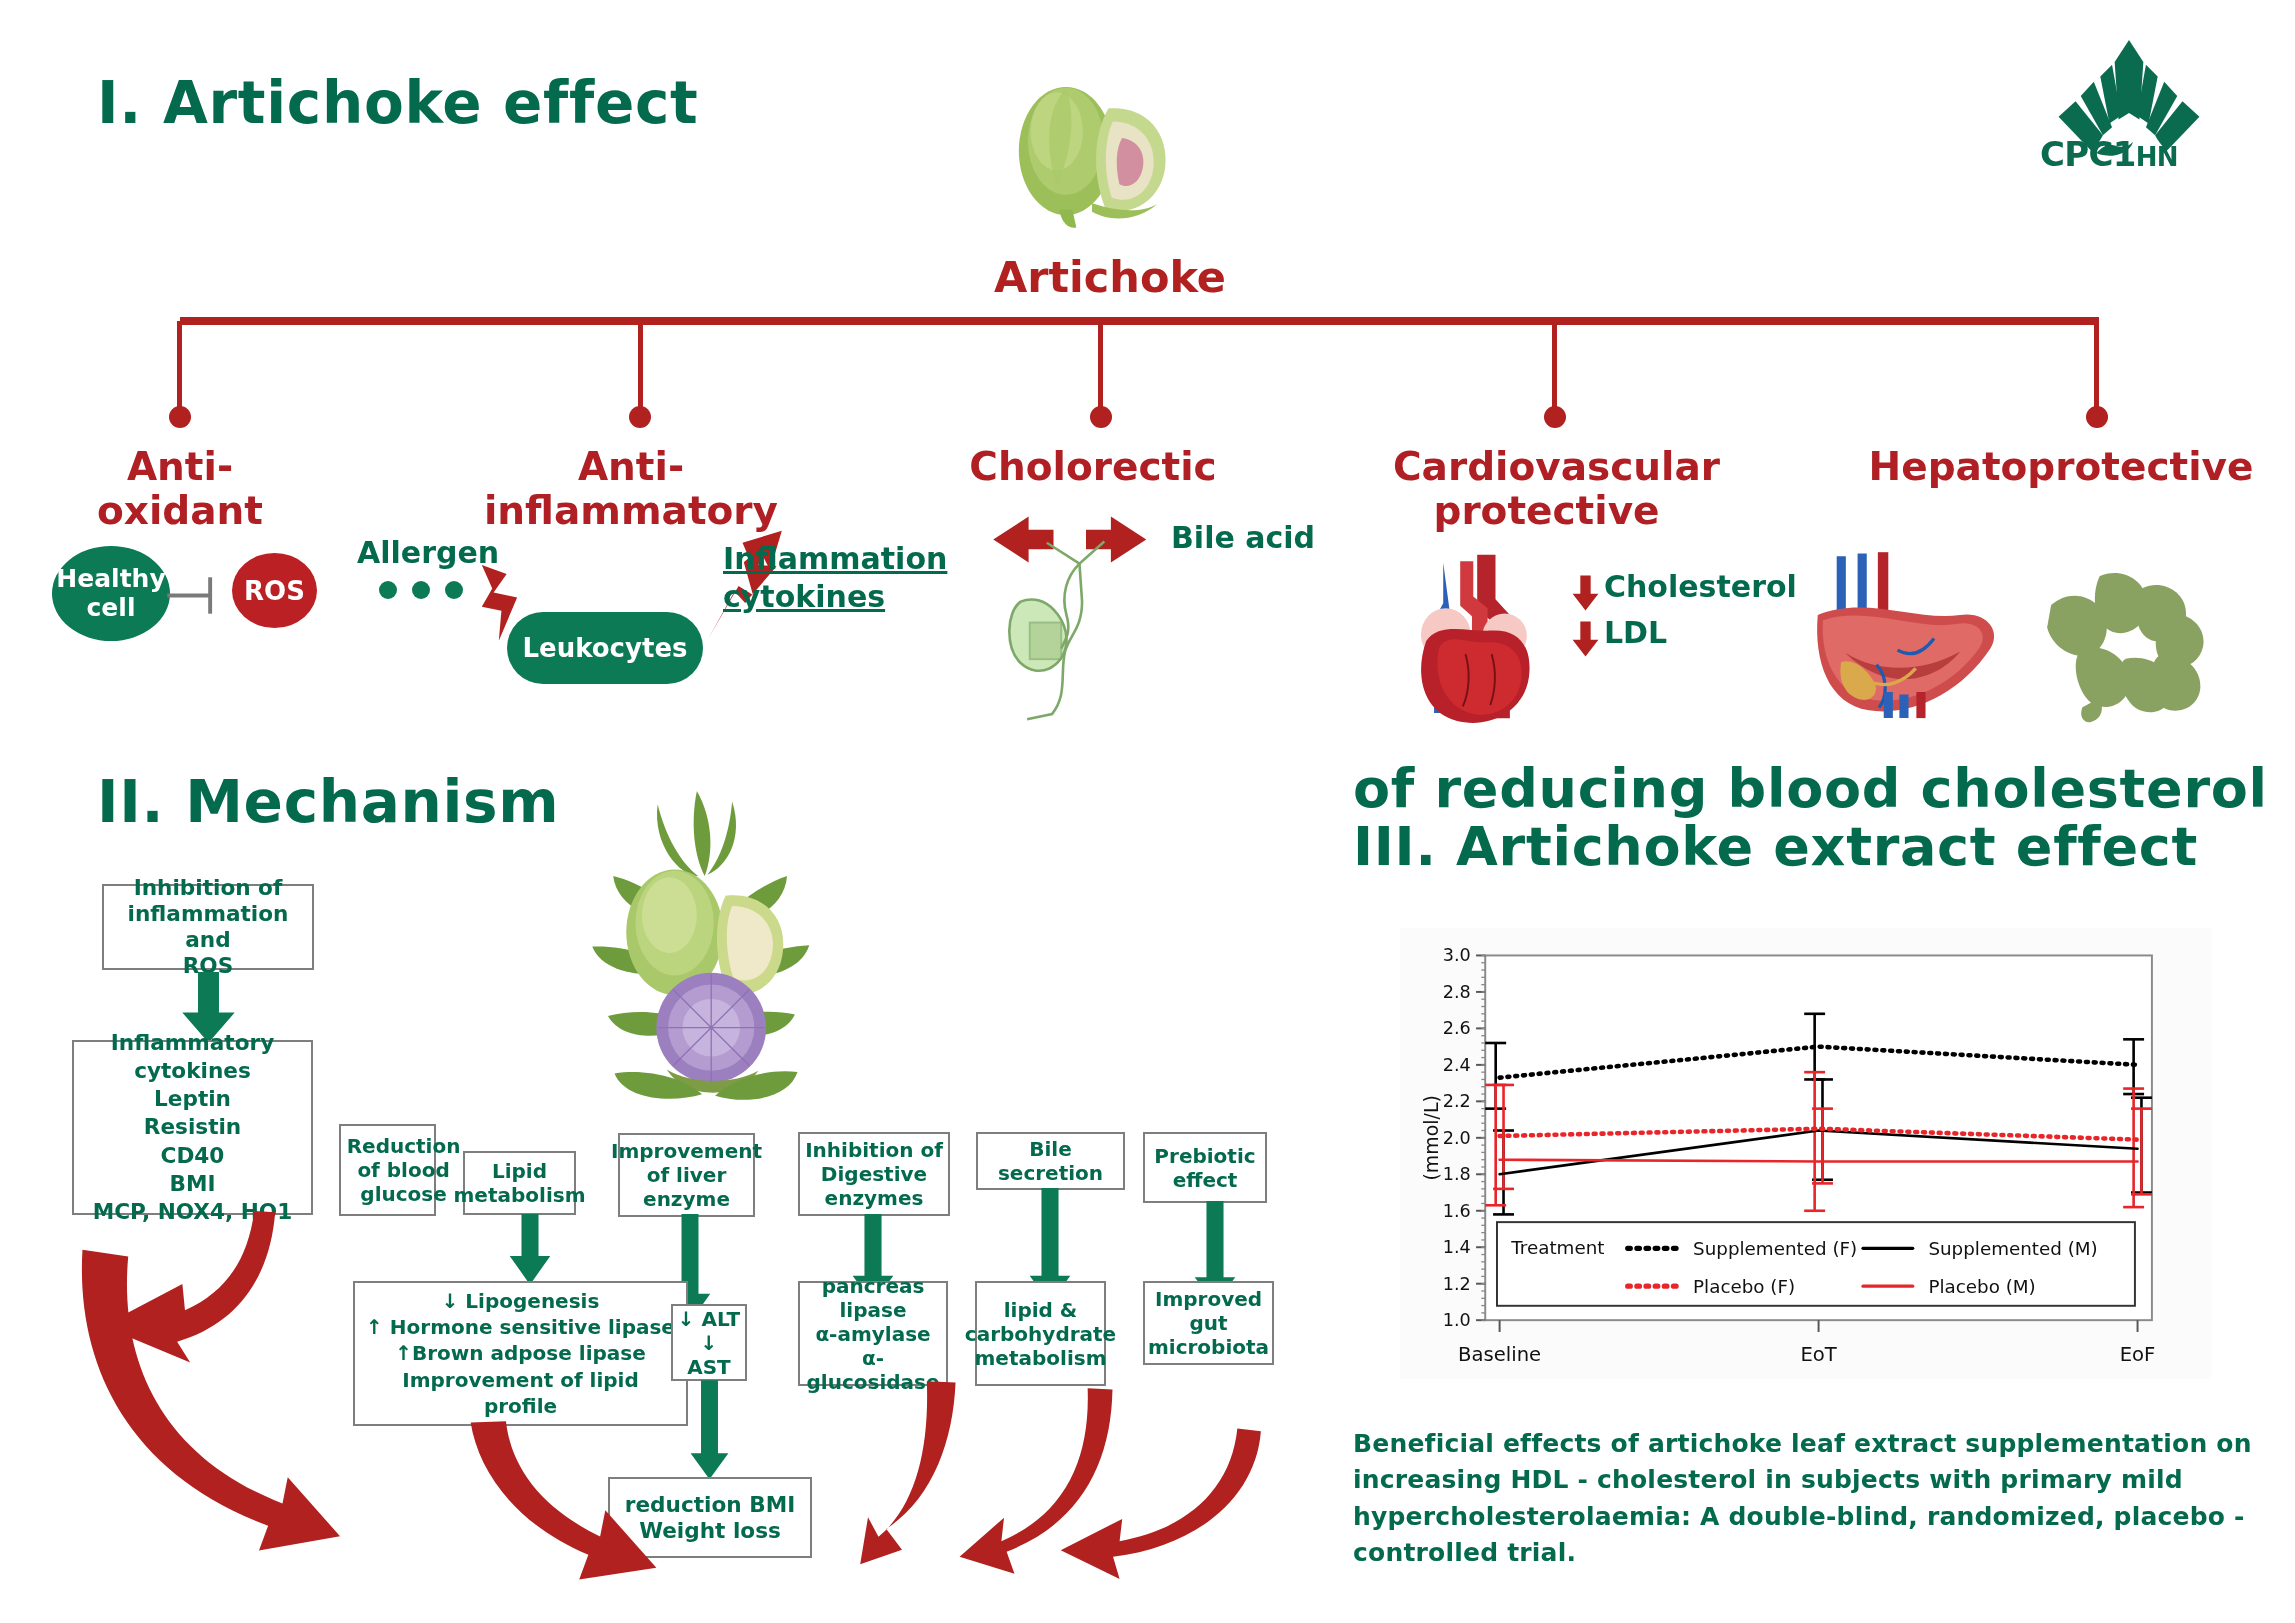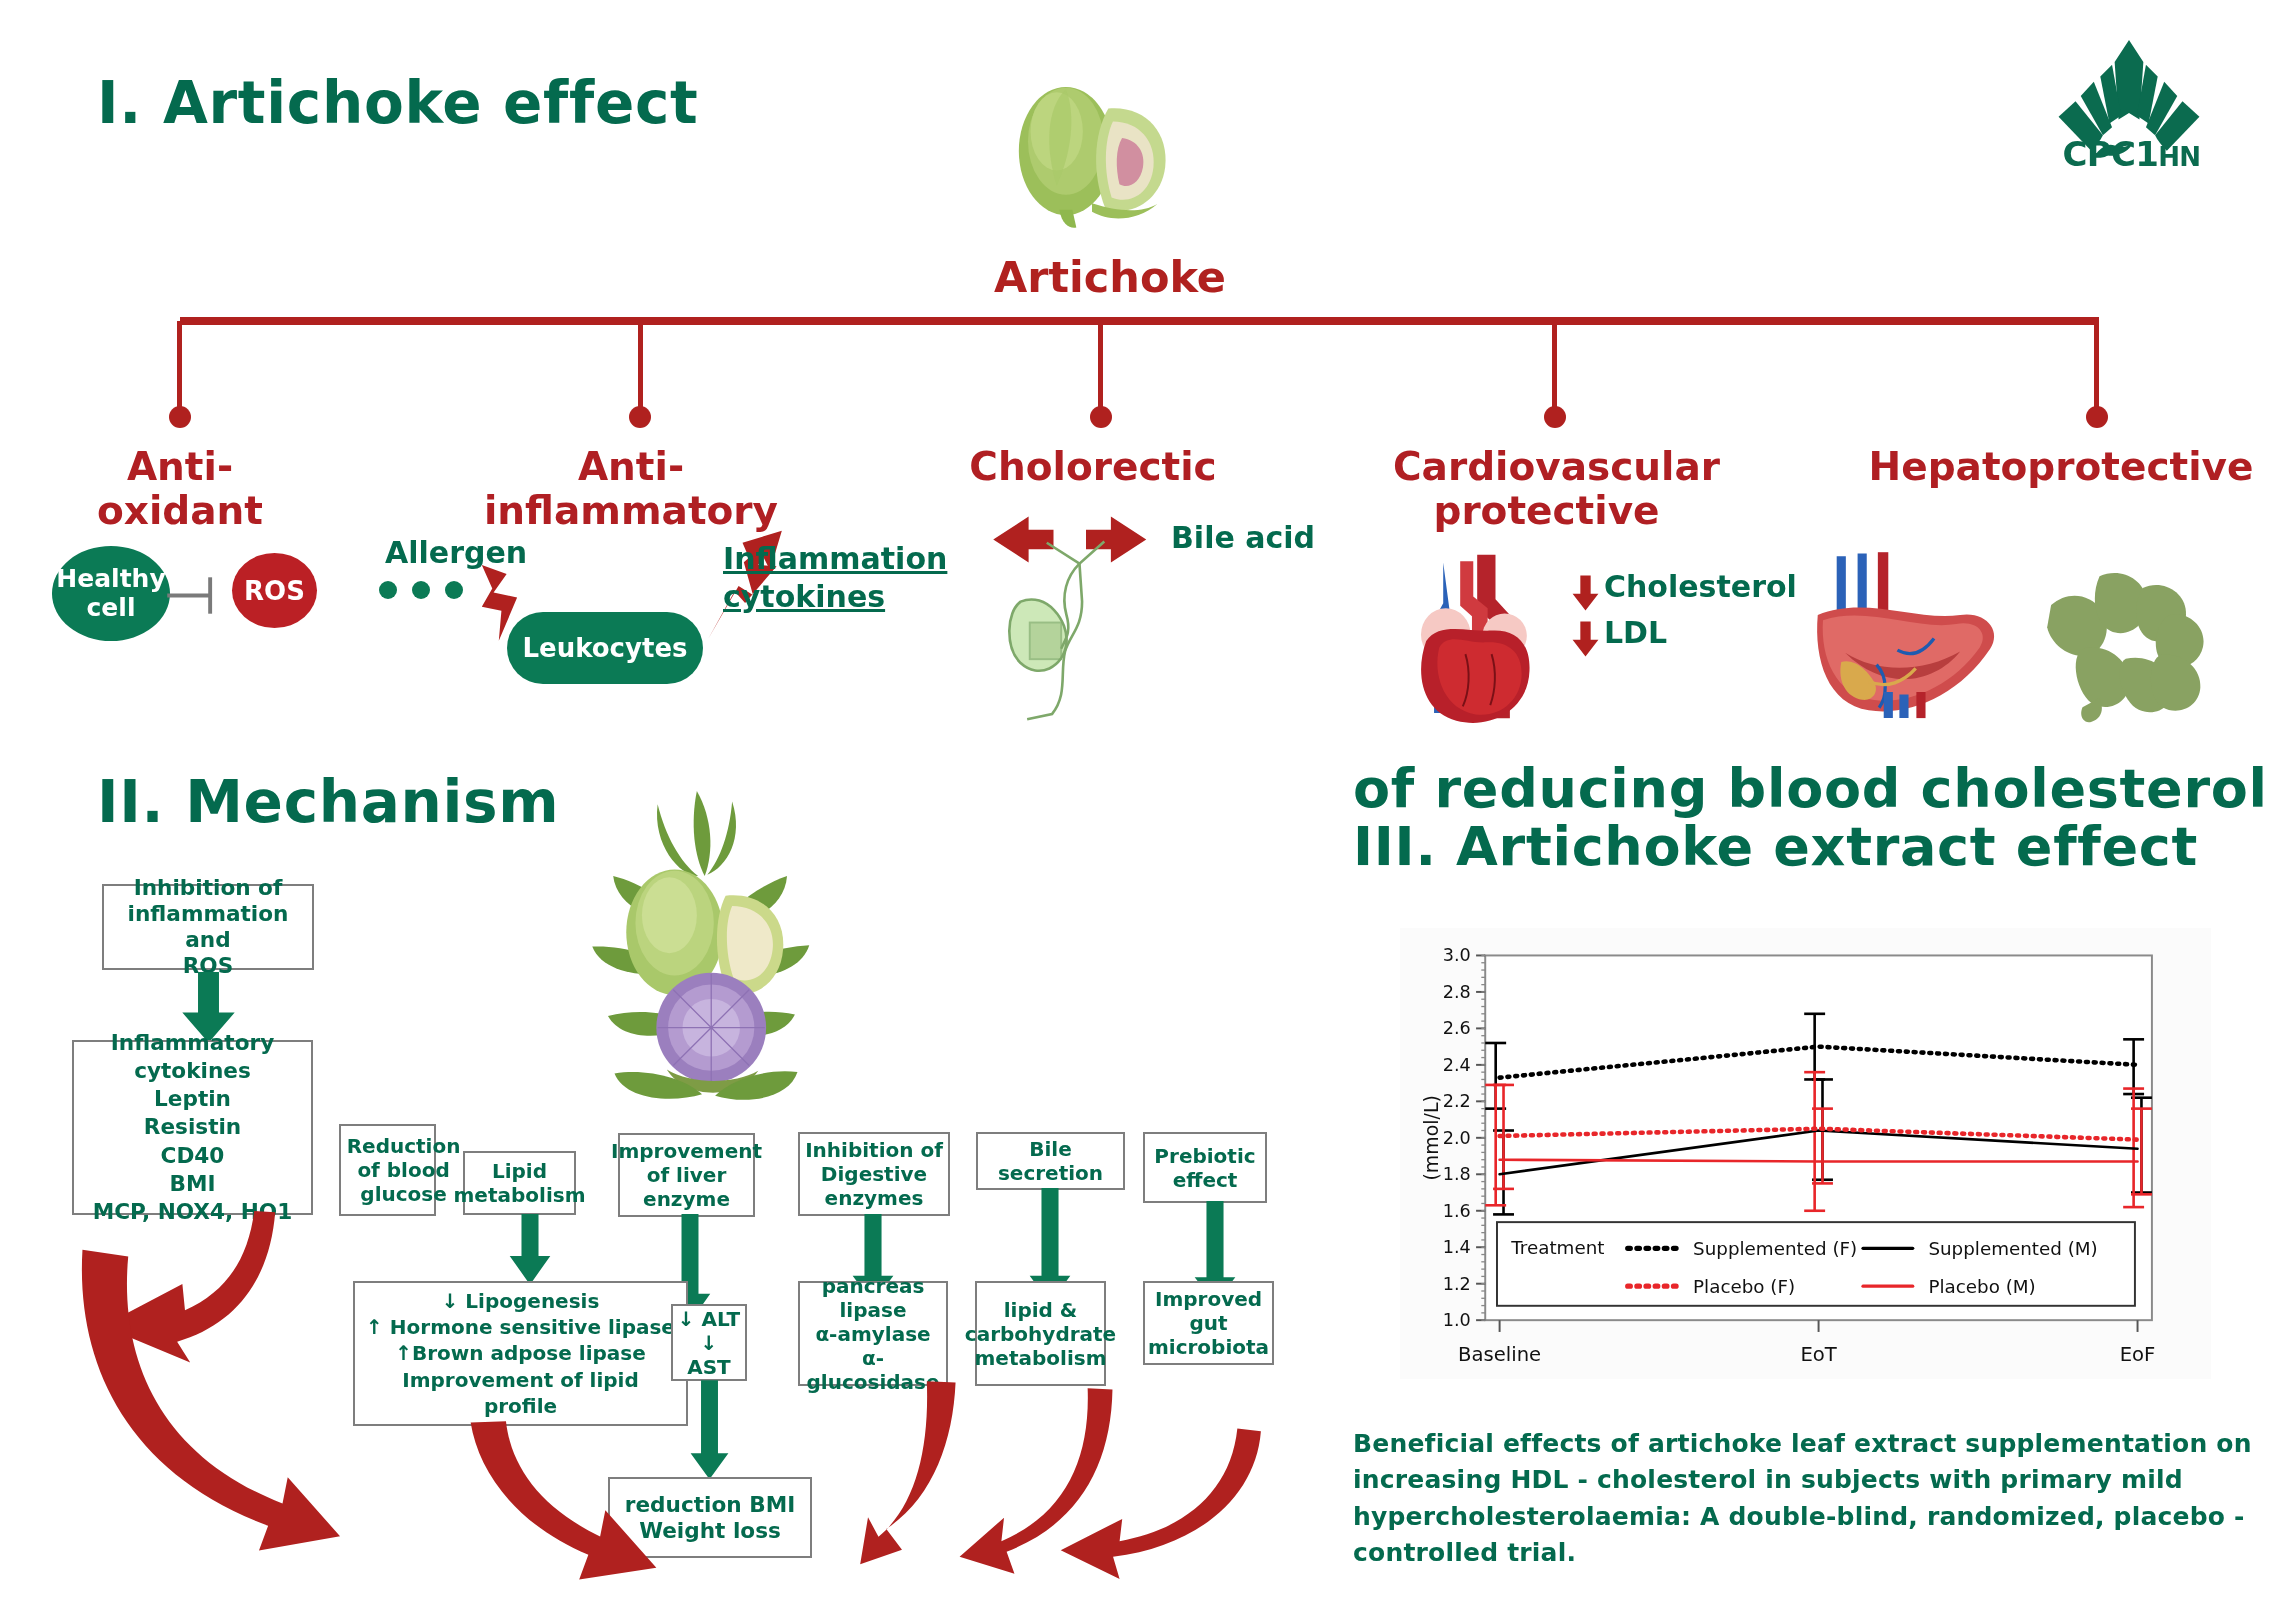--- a/index.html
+++ b/index.html
@@ -25,21 +25,21 @@
         display:flex;align-items:center;justify-content:center;text-align:center;
         line-height:1.2;box-sizing:border-box;padding:2.6px 3.9px;}
   
   .garrow{position:absolute;}
   
   #chartwrap{position:absolute;left:1400px;top:928px;width:811px;height:451px;
              background:#fbfbfb;}
   .caption{color:#046A4E;font-weight:700;font-size:25px;line-height:1.45;letter-spacing:0.2px;}
   
   #logo{position:absolute;left:2044px;top:36px;width:170px;height:150px;}
-  #logotext{position:absolute;left:2040px;top:134px;width:183px;text-align:center;
+  #logotext{position:absolute;left:2040px;top:134px;width:183px;
             color:#0B6B4F;font-weight:800;font-size:34px;letter-spacing:-0.7px;}
 </style>
 </head>
 <body>
 
 <div class="abs sect-h" id="h1">I. Artichoke effect</div>
 
 <svg id="logo" viewBox="0 0 260 230">
   <g fill="#0B6B4F">
     <path d="M130 6 L152 40 L146 128 L130 118 L114 128 L108 40 Z"></path>
@@ -91,21 +91,21 @@
 <div class="abs cat" style="left:1832px;top:445px;width:458px;white-space:pre-line;">Hepatoprotective</div>
 
 <div class="abs" style="left:52px;top:546px;width:118px;height:95px;border-radius:50%;background:#0B7A55;color:#fff;font-weight:700;font-size:25px;display:flex;align-items:center;justify-content:center;text-align:center;white-space:pre-line;line-height:1.15;">Healthy
 cell</div>
 <svg class="abs" style="left:167px;top:576px;width:59px;height:39px;" viewBox="0 0 90 60">
   <line x1="0" y1="30" x2="66" y2="30" stroke="#7A7A7A" stroke-width="6"></line>
   <line x1="66" y1="2" x2="66" y2="58" stroke="#7A7A7A" stroke-width="6"></line>
 </svg>
 <div class="abs" style="left:232px;top:553px;width:85px;height:75px;border-radius:50%;background:#BB2025;color:#fff;font-weight:700;font-size:26px;display:flex;align-items:center;justify-content:center;">ROS</div>
 
-<div class="abs glabel" style="left:357px;top:535px;font-size:30px;margin-left:28px;">Allergen</div>
+<div class="abs glabel" style="left:357px;top:535px;font-size:30px;">Allergen</div>
 <div class="abs" style="left:379px;top:581px;width:18.3px;height:18.3px;border-radius:50%;background:#0B7A55;"></div>
 <div class="abs" style="left:412px;top:581px;width:18.3px;height:18.3px;border-radius:50%;background:#0B7A55;"></div>
 <div class="abs" style="left:445px;top:581px;width:18.3px;height:18.3px;border-radius:50%;background:#0B7A55;"></div>
 <svg class="abs" style="left:470px;top:561px;width:72px;height:85px;" viewBox="0 0 110 130">
   <path d="M18 6 L56 20 L36 48 L72 56 L44 122 L48 76 L18 70 L34 42 Z" fill="#B0211F"></path>
 </svg>
 <div class="abs" style="left:507px;top:612px;width:196px;height:72px;border-radius:36px;background:#0B7A55;color:#fff;font-weight:700;font-size:26px;display:flex;align-items:center;justify-content:center;">Leukocytes</div>
 <svg class="abs" style="left:690px;top:523px;width:105px;height:118px;" viewBox="0 0 160 180">
   <path d="M28 176 L74 96 L96 110 L82 60 L128 20 L104 64 L132 66 L84 122 L68 104 Z" fill="#B0211F"></path>
   <path d="M80 30 L140 12 L122 72 L108 44 L92 58 Z" fill="#B0211F"></path>

